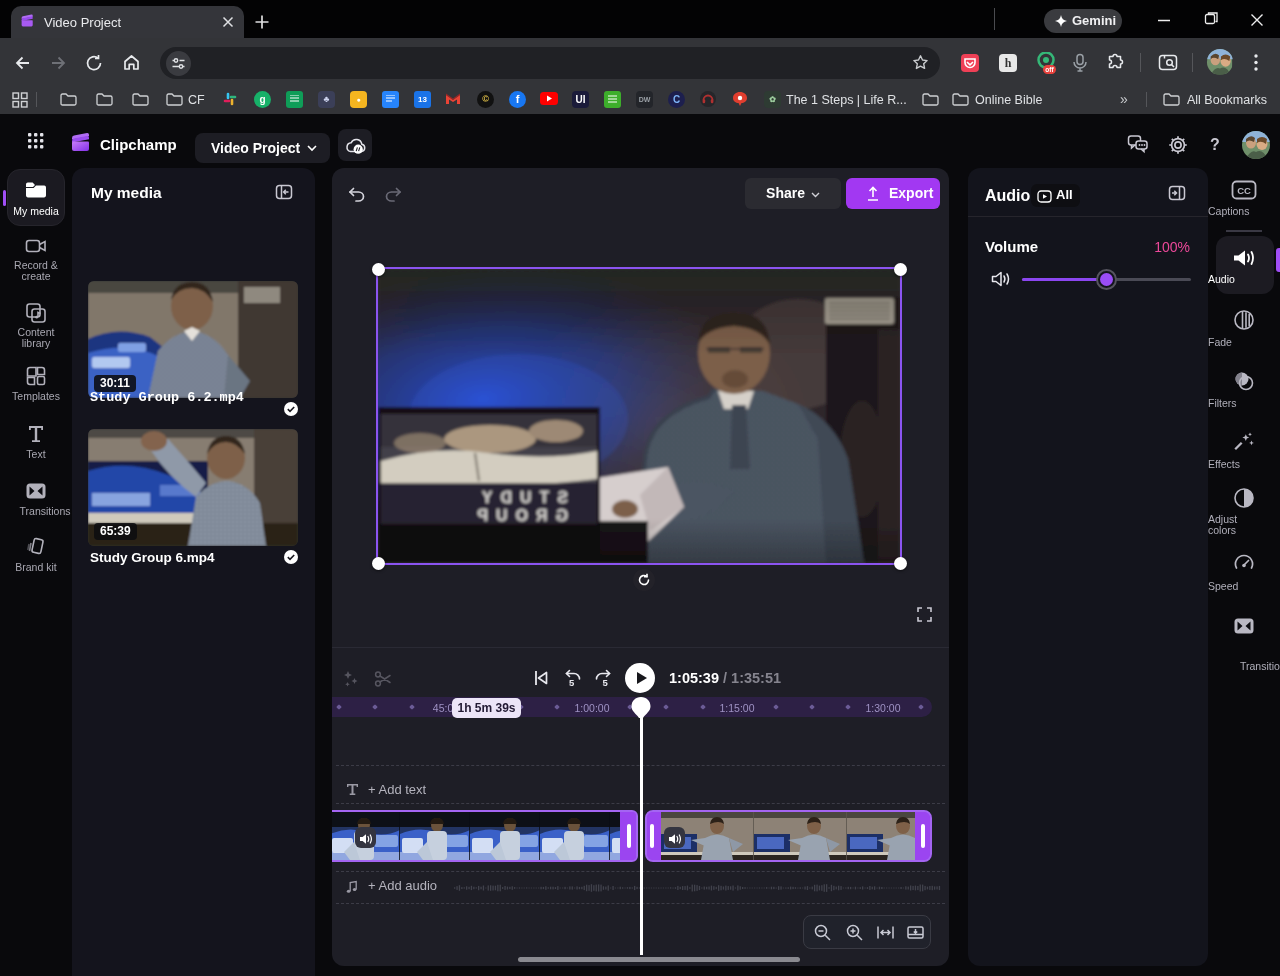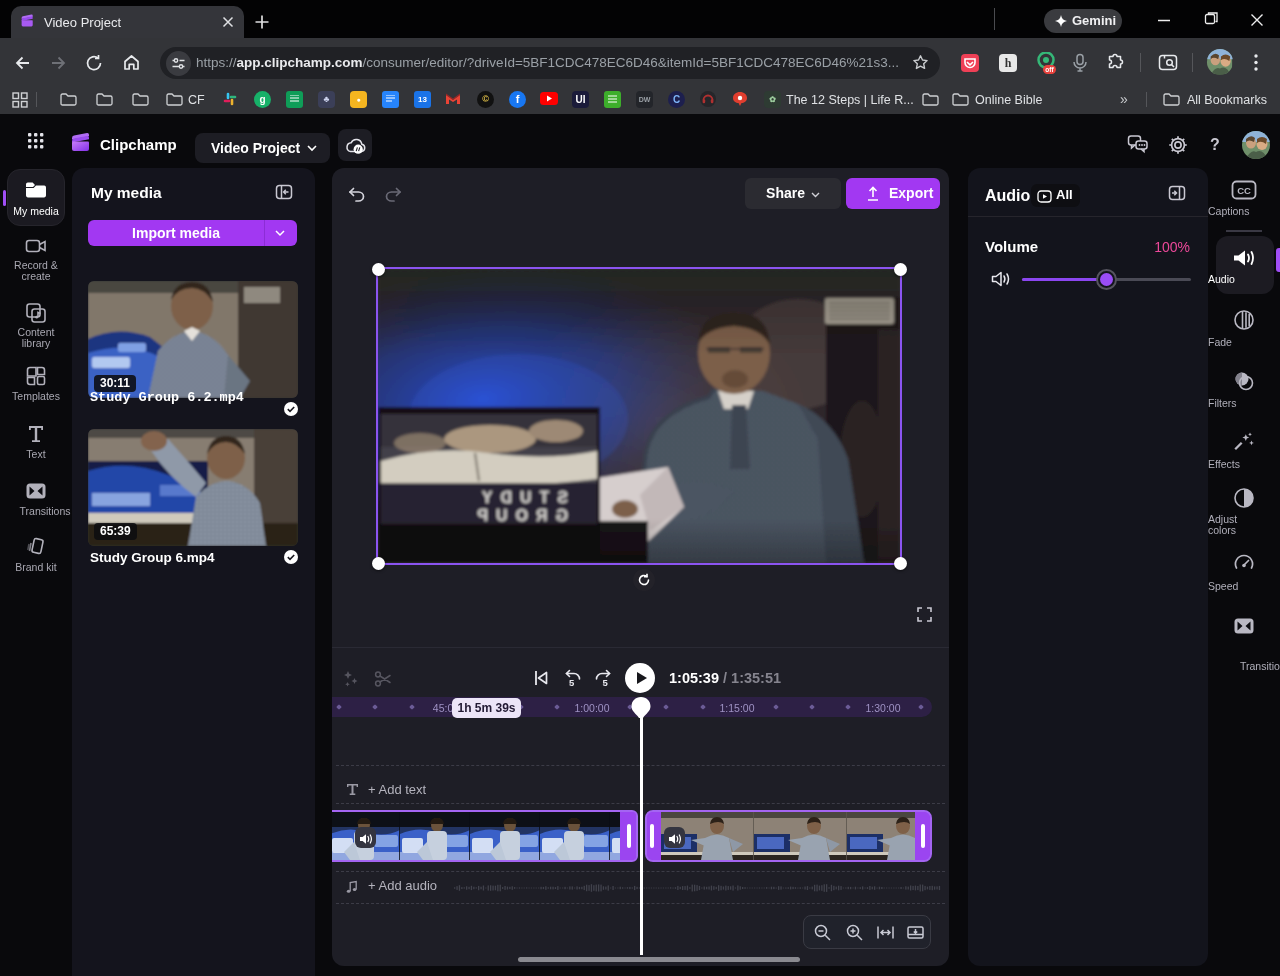--- a/index.html
+++ b/index.html
@@ -130,21 +130,20 @@
       <path d="M3 8.5 9.5 3 16 8.5V16h-4.2v-4.6H7.2V16H3Z" stroke-linejoin="round"></path>
     </svg>
   <div id="omnibox" class="abs"></div>
   <div class="abs" style="left:166px;top:51px;width:25px;height:25px;border-radius:50%;background:#3a3b40;"></div>
   <svg class="abs" style="left:171px;top:56px;" width="15" height="15" viewBox="0 0 15 15" fill="none" stroke="#dfe1e4" stroke-width="1.4">
       <circle cx="5" cy="4.5" r="1.7"></circle>
       <path d="M8.5 4.5h5M1.5 4.5h1.7"></path>
       <circle cx="10" cy="10.5" r="1.7"></circle>
       <path d="M1.5 10.5h6.7M13.5 10.5h-1.7"></path>
     </svg>
-  <div id="urltext" class="abs">https://<b>app.clipchamp.com</b>/consumer/editor/?driveId=5BF1CDC478EC6D46&amp;itemId=5BF1CDC478EC6D46%21s3...</div>
   <svg class="abs" style="left:912px;top:54px;" width="17" height="17" viewBox="0 0 17 17" fill="none" stroke="#c9cbce" stroke-width="1.4">
       <path d="M8.5 1.8l2 4.2 4.6.6-3.4 3.2.9 4.6-4.1-2.3-4.1 2.3.9-4.6L1.9 6.6l4.6-.6Z" stroke-linejoin="round"></path>
     </svg>
   <svg class="abs" style="left:961px;top:54px;" width="18" height="18" viewBox="0 0 18 18">
       <rect width="18" height="18" rx="4" fill="#ef4056"></rect>
       <path d="M4 5h10v3.5a5 5 0 0 1-10 0Z" fill="none" stroke="#fff" stroke-width="1.6"></path>
       <path d="M6 8l3 2.8L12 8" stroke="#fff" stroke-width="1.6" fill="none"></path>
     </svg>
   <div class="abs" style="left:999px;top:54px;width:18px;height:18px;background:#e8e8e8;border-radius:4px;color:#333;font-weight:bold;font-size:12px;text-align:center;line-height:18px;font-family:'Liberation Serif',serif;">h</div>
   <svg class="abs" style="left:1036px;top:52px;" width="20" height="22" viewBox="0 0 20 22">
@@ -256,21 +255,21 @@
         <circle cx="8" cy="8" r="8" fill="#26262a"></circle>
         <path d="M3.5 9a4.5 4.5 0 0 1 9 0" fill="none" stroke="#b03030" stroke-width="1.8"></path>
         <rect x="2.6" y="8.2" width="2.6" height="4" rx="1.2" fill="#b03030"></rect>
         <rect x="10.8" y="8.2" width="2.6" height="4" rx="1.2" fill="#b03030"></rect>
       </svg>
 <svg class="abs" style="left:732px;top:5px;" width="16" height="16">
         <path d="M8 1 C12 1 15 3.5 15 7 C15 10.5 12 12 9.5 12 L8 15 L6.5 12 C4 12 1 10.5 1 7 C1 3.5 4 1 8 1 Z" fill="#e03e2f"></path>
         <circle cx="8" cy="7" r="2.2" fill="#fff"></circle>
       </svg>
 <div class="fav" style="left:764px;background:#2e3b33;border-radius:4px;color:#9fd0a0;font-size:8px;">✿</div>
-<div class="bmtext" style="left:786px;">The 12 Steps | Life R...</div>
+<div class="bmtext" style="left:786px;">The 1 Steps | Life R...</div>
 <svg class="abs" style="left:922px;top:6px;" width="17" height="15">
         <path d="M1 3.5 Q1 2 2.5 2 L6 2 L8 4 L14.5 4 Q16 4 16 5.5 L16 11.5 Q16 13 14.5 13 L2.5 13 Q1 13 1 11.5 Z" fill="none" stroke="#cfd1d4" stroke-width="1.3"></path>
       </svg>
 <svg class="abs" style="left:952px;top:6px;" width="17" height="15">
         <path d="M1 3.5 Q1 2 2.5 2 L6 2 L8 4 L14.5 4 Q16 4 16 5.5 L16 11.5 Q16 13 14.5 13 L2.5 13 Q1 13 1 11.5 Z" fill="none" stroke="#cfd1d4" stroke-width="1.3"></path>
       </svg>
 <div class="bmtext" style="left:975px;">Online Bible</div>
 <div class="bmtext" style="left:1120px;color:#c8cacd;font-size:14px;top:5px;">»</div>
 <div class="abs" style="left:1146px;top:6px;width:1px;height:15px;background:#55565a;"></div>
 <svg class="abs" style="left:1163px;top:6px;" width="17" height="15">
@@ -394,27 +393,20 @@
 <div class="railitem" style="left:0px;top:394px;">Brand kit</div>
     </div>
 
     <div id="mediapanel" class="abs">
       <h2>My media</h2>
       <div class="abs" style="left:203px;top:16px;"><svg width="18" height="16" viewBox="0 0 18 16" fill="none" stroke="#c9c8d2" stroke-width="1.5">
             <rect x="1.5" y="1.5" width="15" height="13" rx="3"></rect>
             <path d="M6.5 1.5v13"></path>
             <path d="M13.5 8H9M10.8 5.8 8.6 8l2.2 2.2"></path>
           </svg></div>
-      <div id="importbtn" class="abs">
-          <div class="txt">Import media</div>
-          <div class="divi"></div>
-        <svg class="abs" style="left:187px;top:10px;" width="10" height="7">
-            <path d="M1 1l4 4 4-4" stroke="#fff" stroke-width="1.5" fill="none"></path>
-          </svg>
-      </div>
       <div class="thumb" style="top:113px;"><svg width="210" height="117" viewBox="0 0 210 117">
 <defs>
               <pattern id="chk1" width="4" height="4" patternUnits="userSpaceOnUse">
                 <rect width="4" height="4" fill="#70798a"></rect>
                 <rect width="2" height="2" fill="#828c9c"></rect>
                 <rect x="2" y="2" width="2" height="2" fill="#828c9c"></rect>
               </pattern>
 <filter id="b1">
                 <feGaussianBlur stdDeviation="1"></feGaussianBlur>
               </filter>

